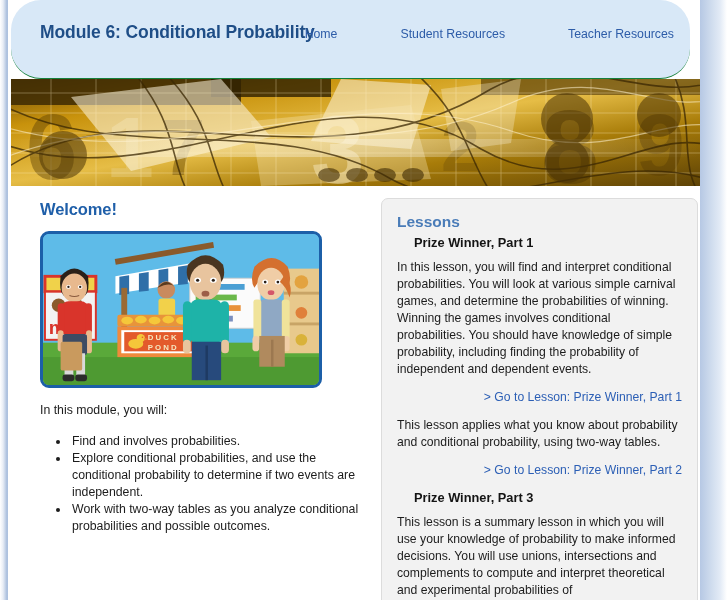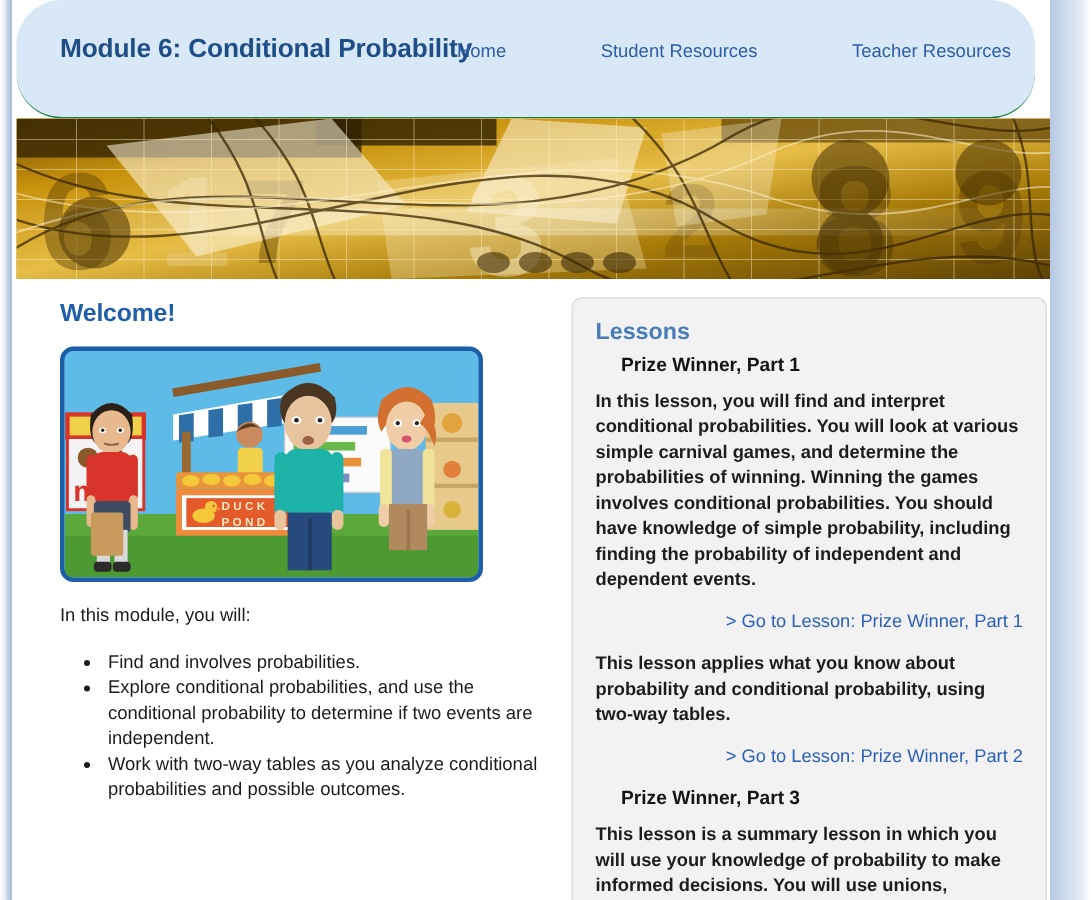--- a/index.html
+++ b/index.html
@@ -148,21 +148,20 @@
     font-size: 12.8px;
     font-weight: bold;
     color: #141414;
     margin: 0 0 9px 17px;
   }
   .lesson-desc {
     font-size: 12.2px;
     line-height: 17px;
     color: #1c1c1c;
     margin: 0 0 12px 0;
-    font-weight: bold;
   }
   .lesson-link {
     display: block;
     font-size: 12.2px;
     color: #2c5fb5;
     text-decoration: none;
     margin: 0 0 13px 0;
     cursor: pointer;
     text-align: right;
   }

